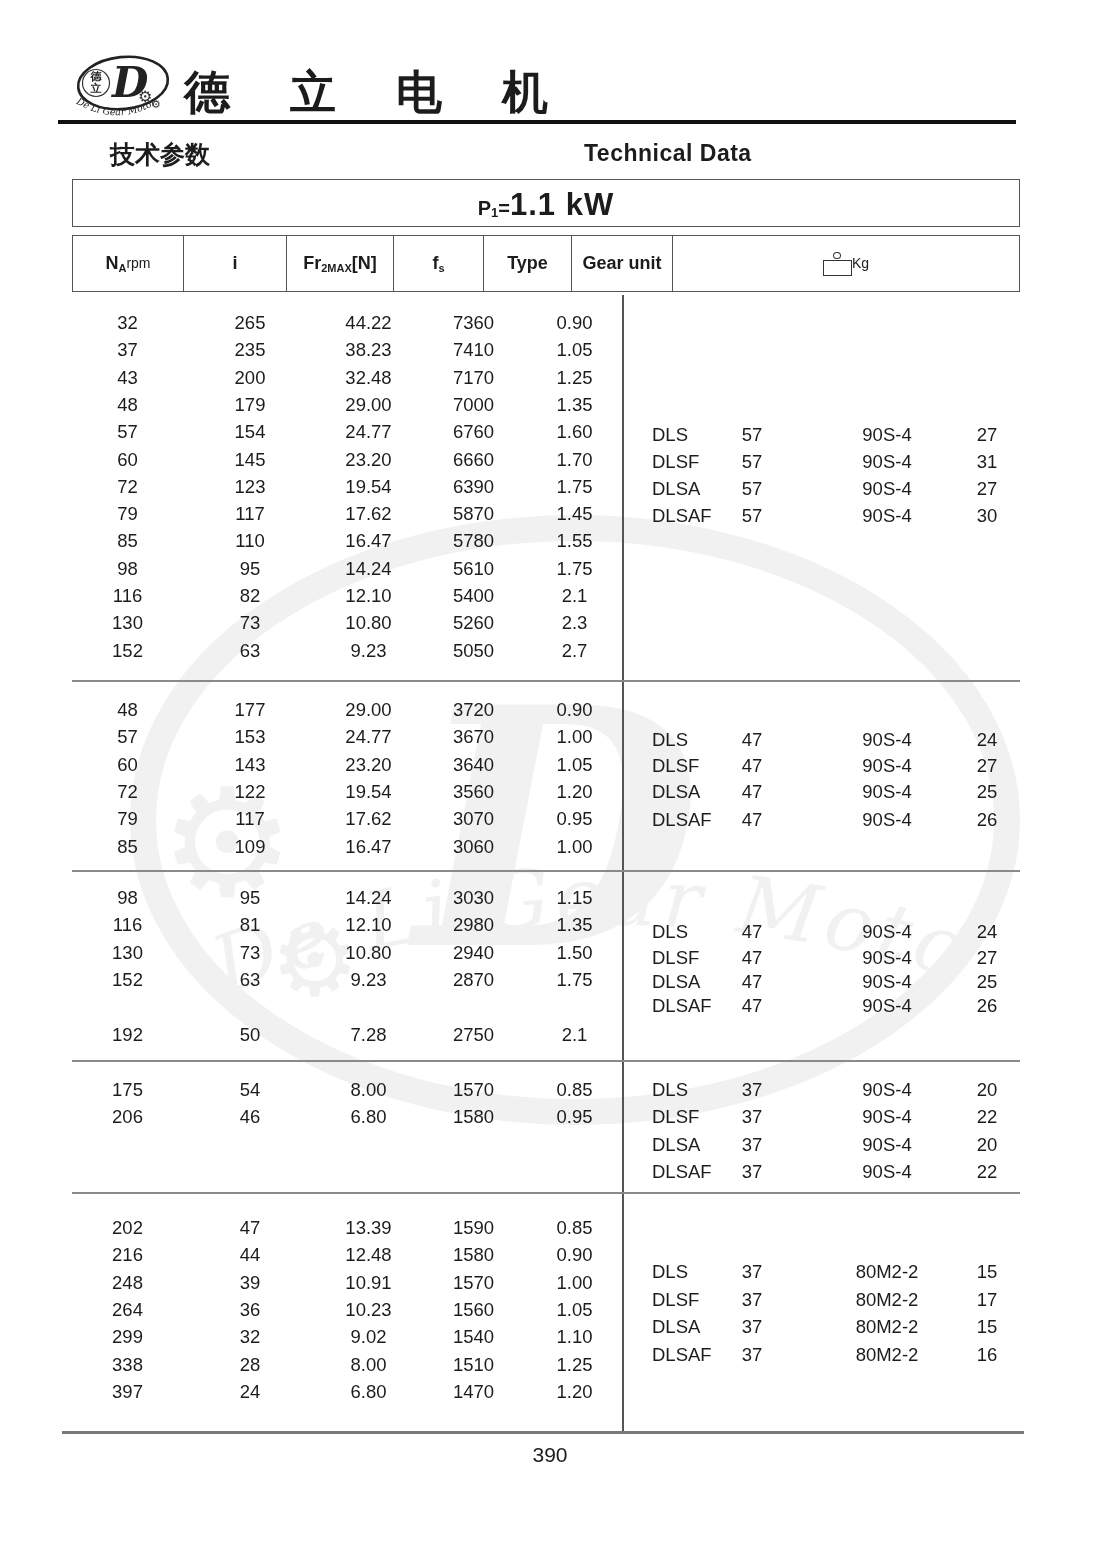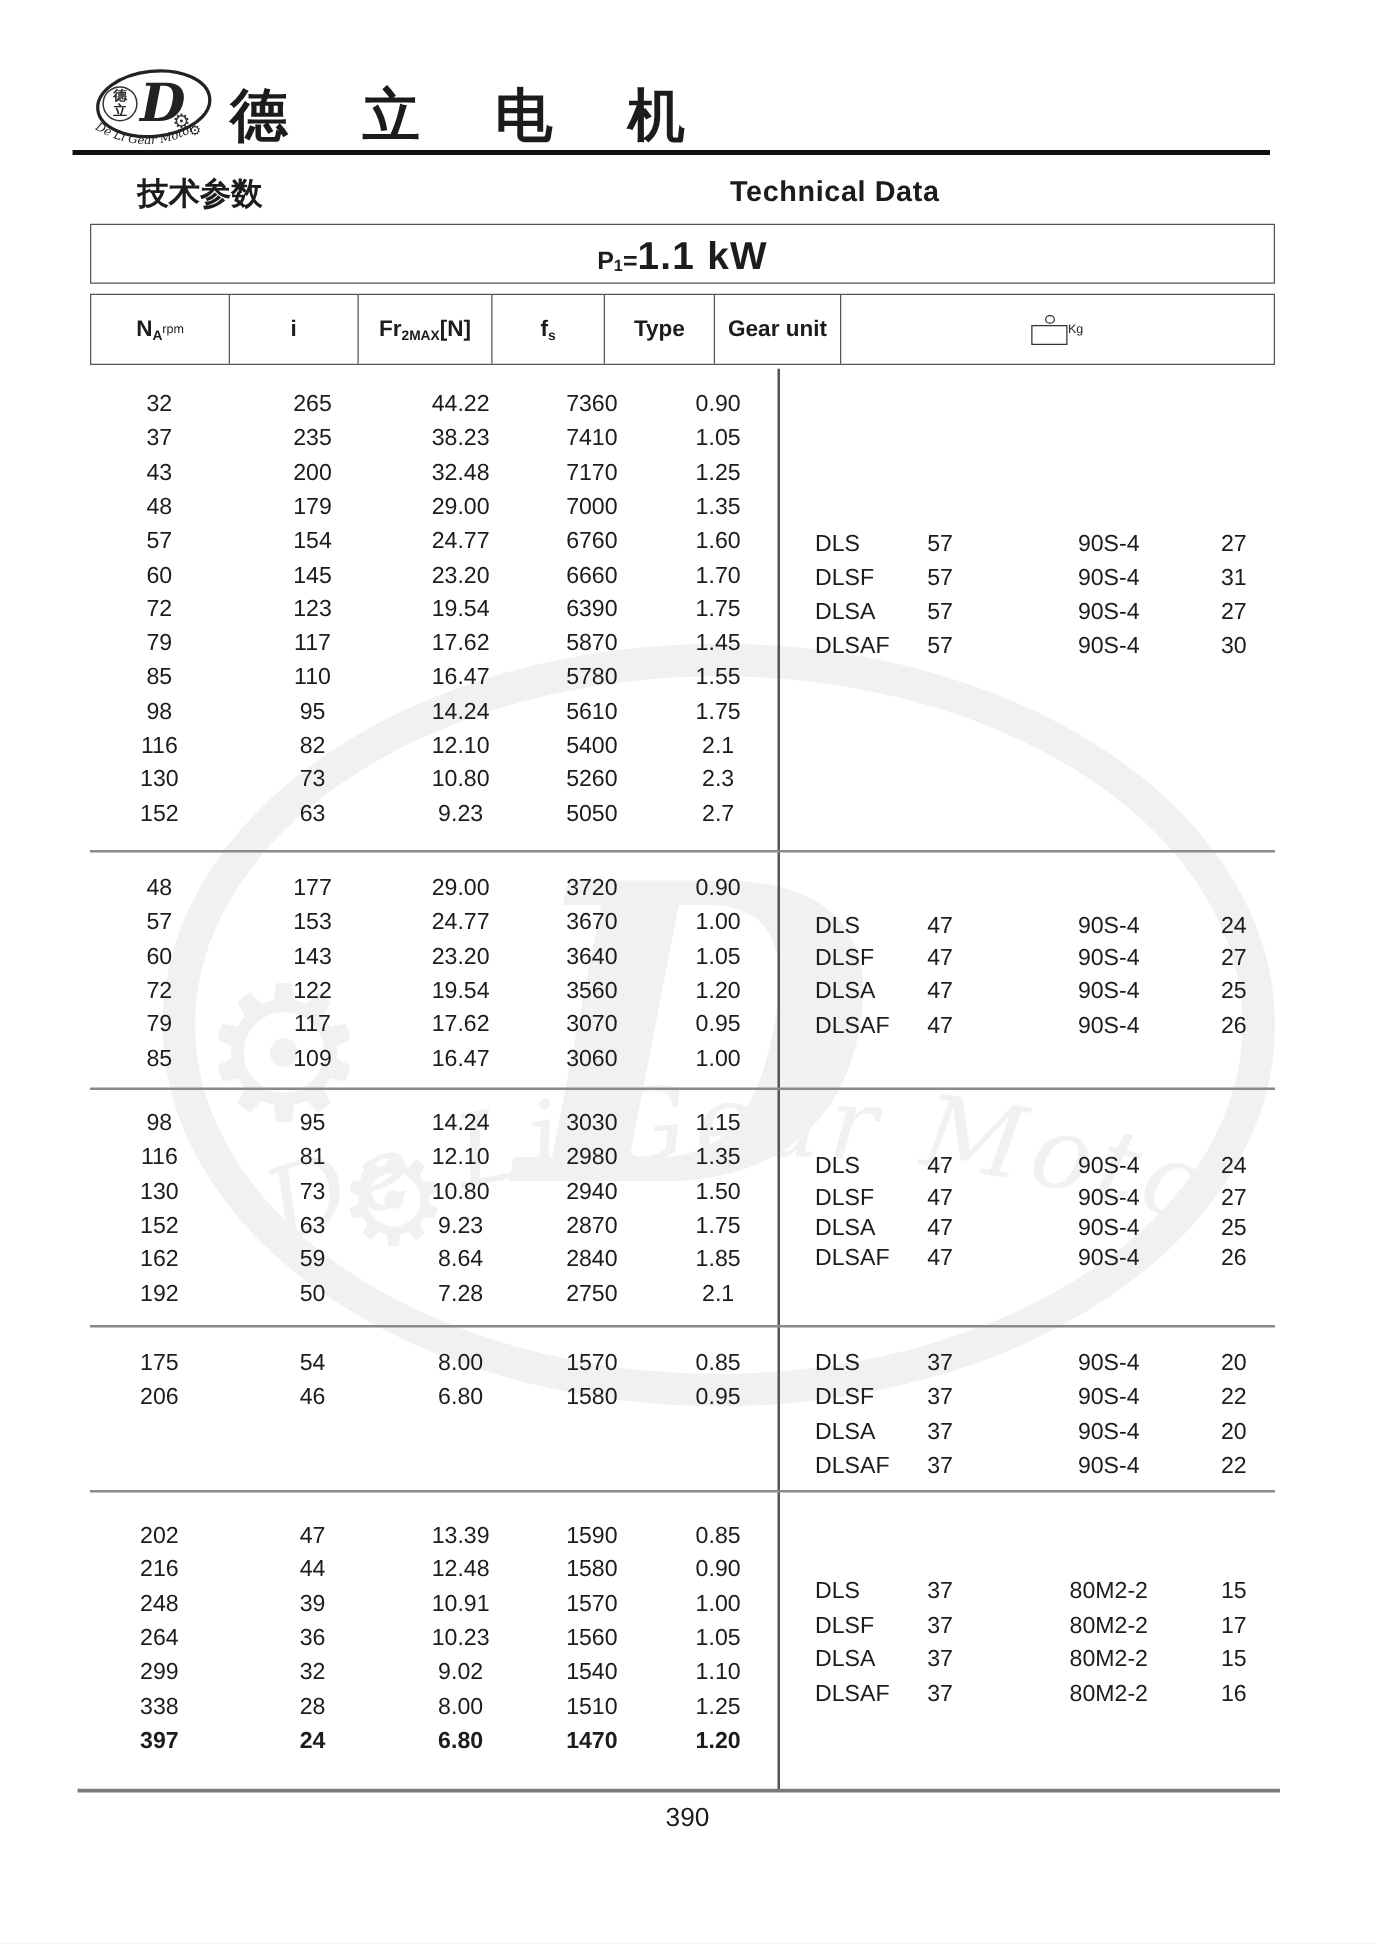--- a/index.html
+++ b/index.html
@@ -41,21 +41,21 @@
     display:flex;
   }
   .hcell{
     box-sizing:border-box;border-right:1.5px solid #555;
     display:flex;flex-direction:row;align-items:center;justify-content:center;
     line-height:1.15;
   }
   .hcell:last-child{border-right:none;}
   .hmain{font-size:18px;font-weight:bold;white-space:nowrap;}
   .hsub{font-size:11px;font-weight:bold;position:relative;top:3px;}
-  .hunit{font-size:10px;}
+  .hunit{font-size:14px;}
   .w-na{width:111px}.w-m2{width:134px}.w-i{width:103px}.w-fr{width:107px}
   .w-fs{width:90px}.w-type{width:88px}.w-gear{width:101px}.w-motor{width:145px}
   .w-kg{flex:1}
   .weight-ic{display:flex;flex-direction:column;align-items:center;height:24px;justify-content:flex-end;}
   .weight-ic .knob{width:6px;height:6px;border:1.2px solid #333;border-radius:50%;background:#fff;}
   .weight-ic .body{width:27px;height:16px;border:1.5px solid #333;margin-top:1px;background:#fff;}
   
   .tbody{position:absolute;left:72px;top:292px;width:948px;height:1141px;}
   .vline{position:absolute;left:550px;top:3px;width:1.5px;height:1137px;background:#555;}
   .sep{position:absolute;left:0;width:948px;height:2px;background:#8a8a8a;}
@@ -370,27 +370,20 @@
             <span class="cell-fr2max">2940</span>
             <span class="cell-fs">1.50</span>
           </div>
           <div class="drow" style="top: 96.9px;">
             <span class="cell-na">152</span>
             <span class="cell-m2">63</span>
             <span class="cell-ratio">9.23</span>
             <span class="cell-fr2max">2870</span>
             <span class="cell-fs">1.75</span>
           </div>
-          <div class="drow" style="top: 124.2px;">
-            <span class="cell-na">162</span>
-            <span class="cell-m2">59</span>
-            <span class="cell-ratio">8.64</span>
-            <span class="cell-fr2max">2840</span>
-            <span class="cell-fs">1.85</span>
-          </div>
           <div class="drow" style="top: 151.5px;">
             <span class="cell-na">192</span>
             <span class="cell-m2">50</span>
             <span class="cell-ratio">7.28</span>
             <span class="cell-fr2max">2750</span>
             <span class="cell-fs">2.1</span>
           </div>
           <div class="grow" style="top: 49px;">
             <span class="cell-type">DLS</span>
             <span class="cell-gear-unit">47</span>
@@ -492,21 +485,21 @@
             <span class="cell-fr2max">1540</span>
             <span class="cell-fs">1.10</span>
           </div>
           <div class="drow" style="top: 159.5px;">
             <span class="cell-na">338</span>
             <span class="cell-m2">28</span>
             <span class="cell-ratio">8.00</span>
             <span class="cell-fr2max">1510</span>
             <span class="cell-fs">1.25</span>
           </div>
-          <div class="drow" style="top: 186.8px; font-weight: bold;">
+          <div class="drow" style="top: 186.8px;">
             <span class="cell-na">397</span>
             <span class="cell-m2">24</span>
             <span class="cell-ratio">6.80</span>
             <span class="cell-fr2max">1470</span>
             <span class="cell-fs">1.20</span>
           </div>
           <div class="grow" style="top: 67px;">
             <span class="cell-type">DLS</span>
             <span class="cell-gear-unit">37</span>
             <span class="cell-motor-size">80M2-2</span>

